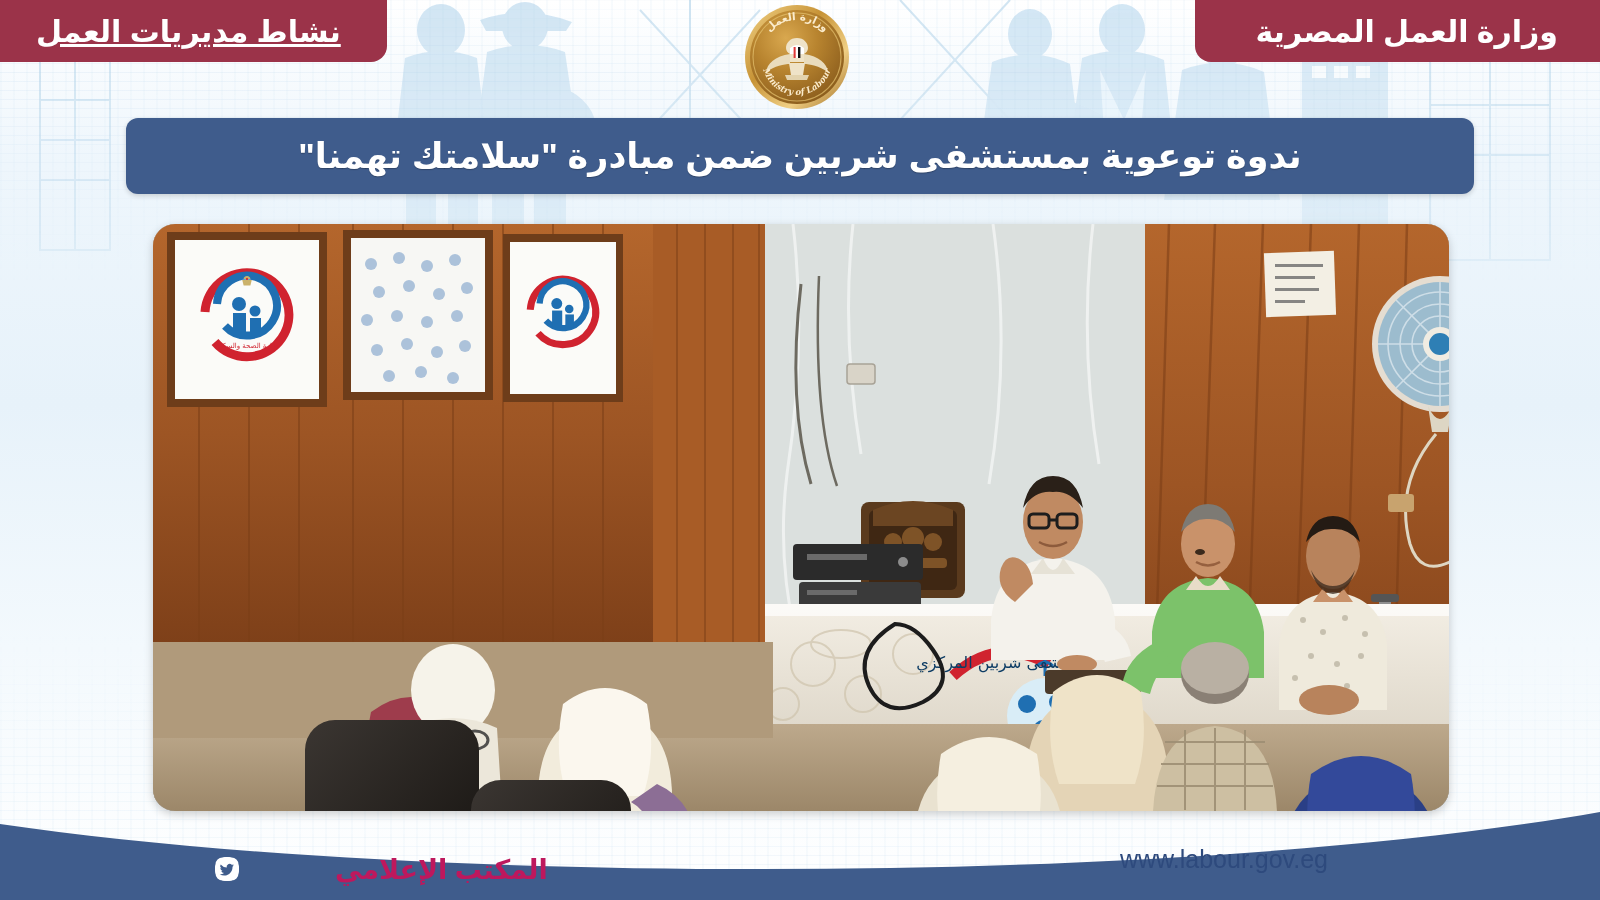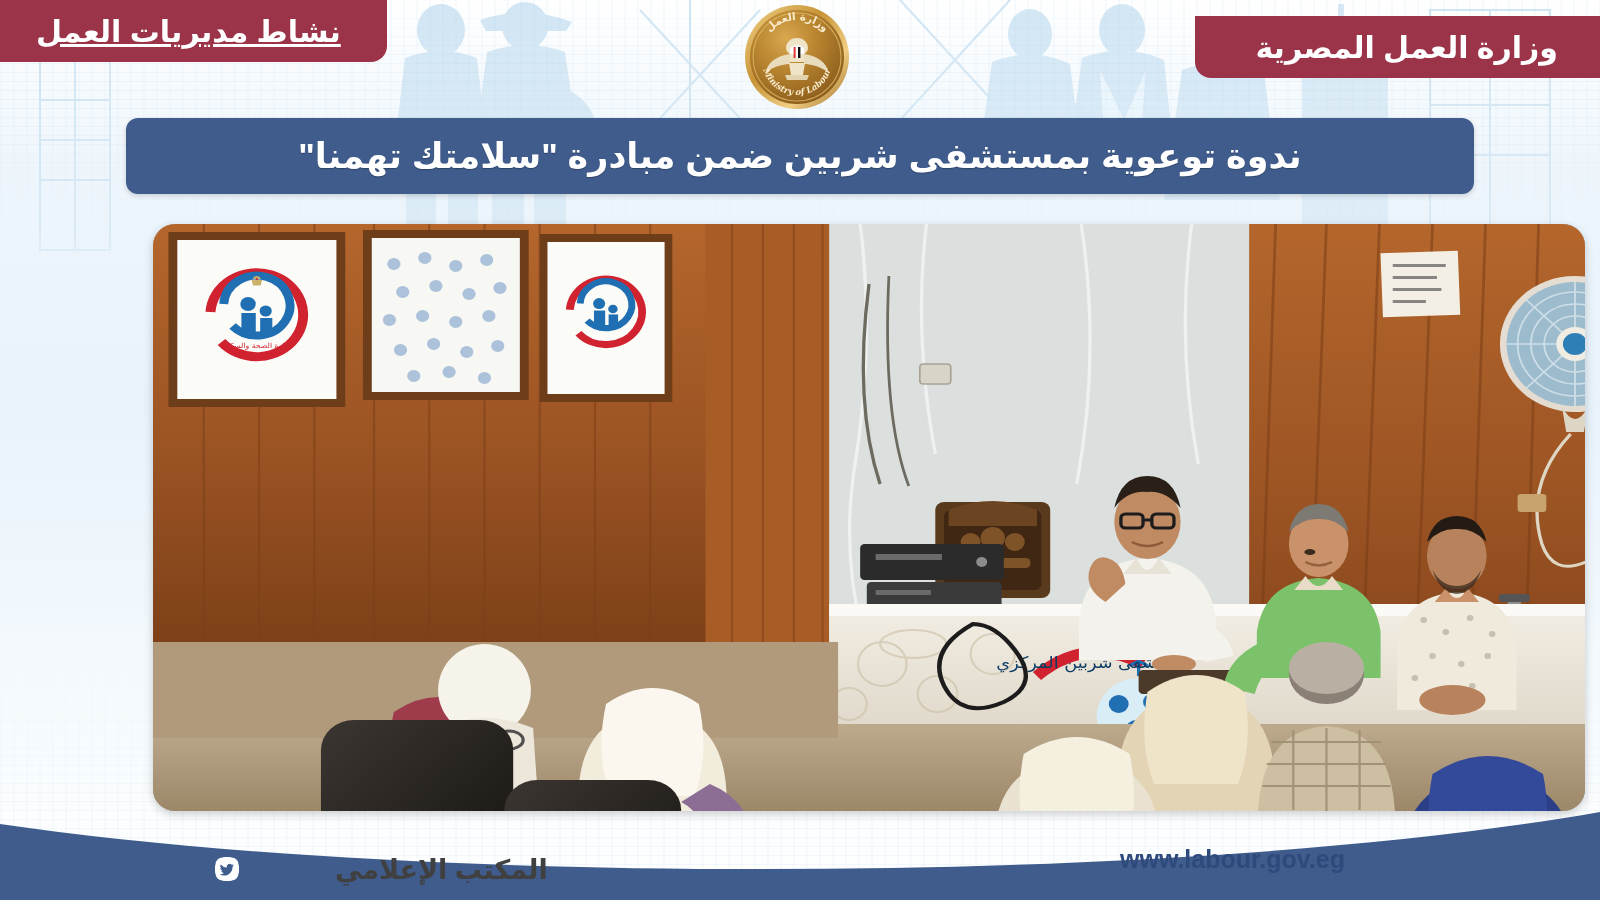--- a/index.html
+++ b/index.html
@@ -62,21 +62,20 @@
     font-size:30px;
     letter-spacing:.4px;
     white-space:nowrap;
     z-index:6;
   }
   .ribbon-right {
     right:0; left:auto;
     padding:0 42px 0 60px;
     border-bottom-left-radius:16px;
     justify-content:center;
-    margin-top:16px;
   }
   .ribbon-left {
     left:0;
     padding:0 46px 0 36px;
     border-bottom-right-radius:16px;
     justify-content:flex-start;
     text-decoration:underline;
   }
 
   
@@ -108,56 +107,56 @@
     line-height:1.1;
     padding:0 22px;
     direction:rtl;
     text-shadow:0 1px 1px rgba(0,0,0,.25);
   }
 
   
   .photo-frame {
     position:absolute;
     left:153px; top:224px;
-    width:1432px; height:587px;
+    width:1296px; height:587px;
     border-radius:22px;
     overflow:hidden;
     background:#6b4a2c;
     box-shadow:0 3px 10px rgba(0,0,0,.20);
     z-index:4;
   }
   .photo-frame svg { display:block; width:100%; height:100%; }
 
   
   .footer-wrap {
     position:absolute; left:0; right:0; bottom:0;
     height:110px; z-index:8;
   }
   .footer-wrap svg { position:absolute; inset:0; width:100%; height:100%; }
   .media-office {
     position:absolute;
     left:335px; bottom:14px;
-    color:#404040;
+    color:#be185d;
     font-size:27px;
     font-weight:bold;
     direction:rtl;
     white-space:nowrap;
   }
   .socials {
     position:absolute;
     left:176px; bottom:18px;
     display:flex; align-items:center; gap:12px;
   }
   .soc { width:26px; height:26px; display:block; cursor:pointer; }
   .site-url {
     position:absolute;
     left:1120px; bottom:26px;
     color:#2e4a7d;
     font-size:25px;
-    font-weight:bold;
+    font-weight:normal;
     direction:ltr;
     white-space:nowrap;
     margin-top:40px;
   }
 </style>
 </head>
 <body>
 
 <div id="stage">
 

